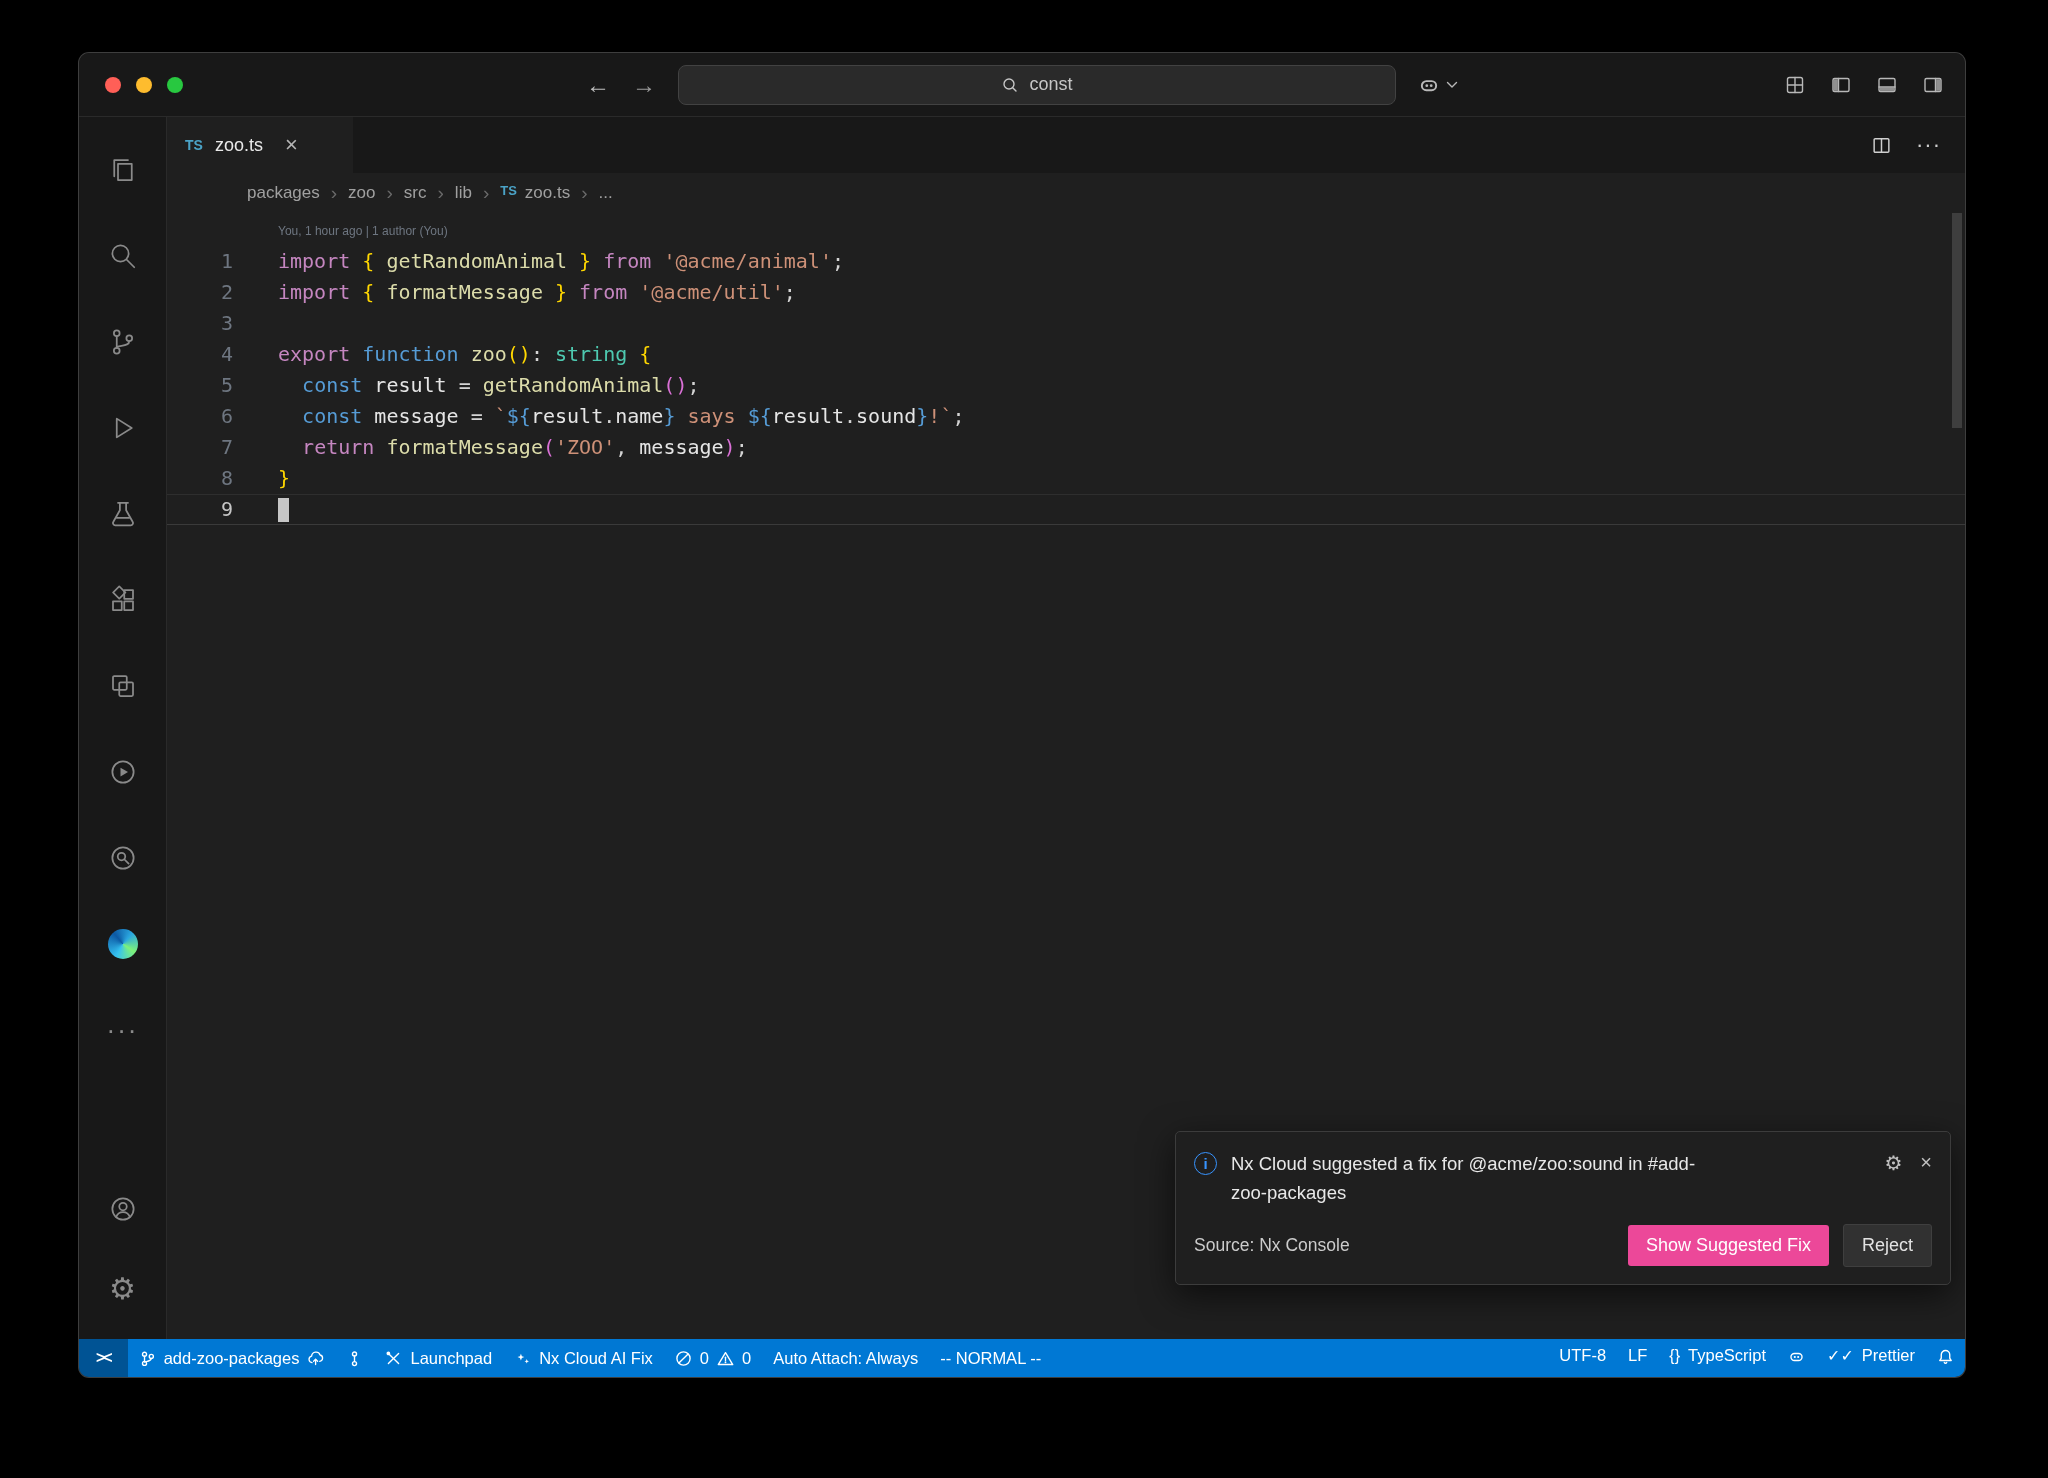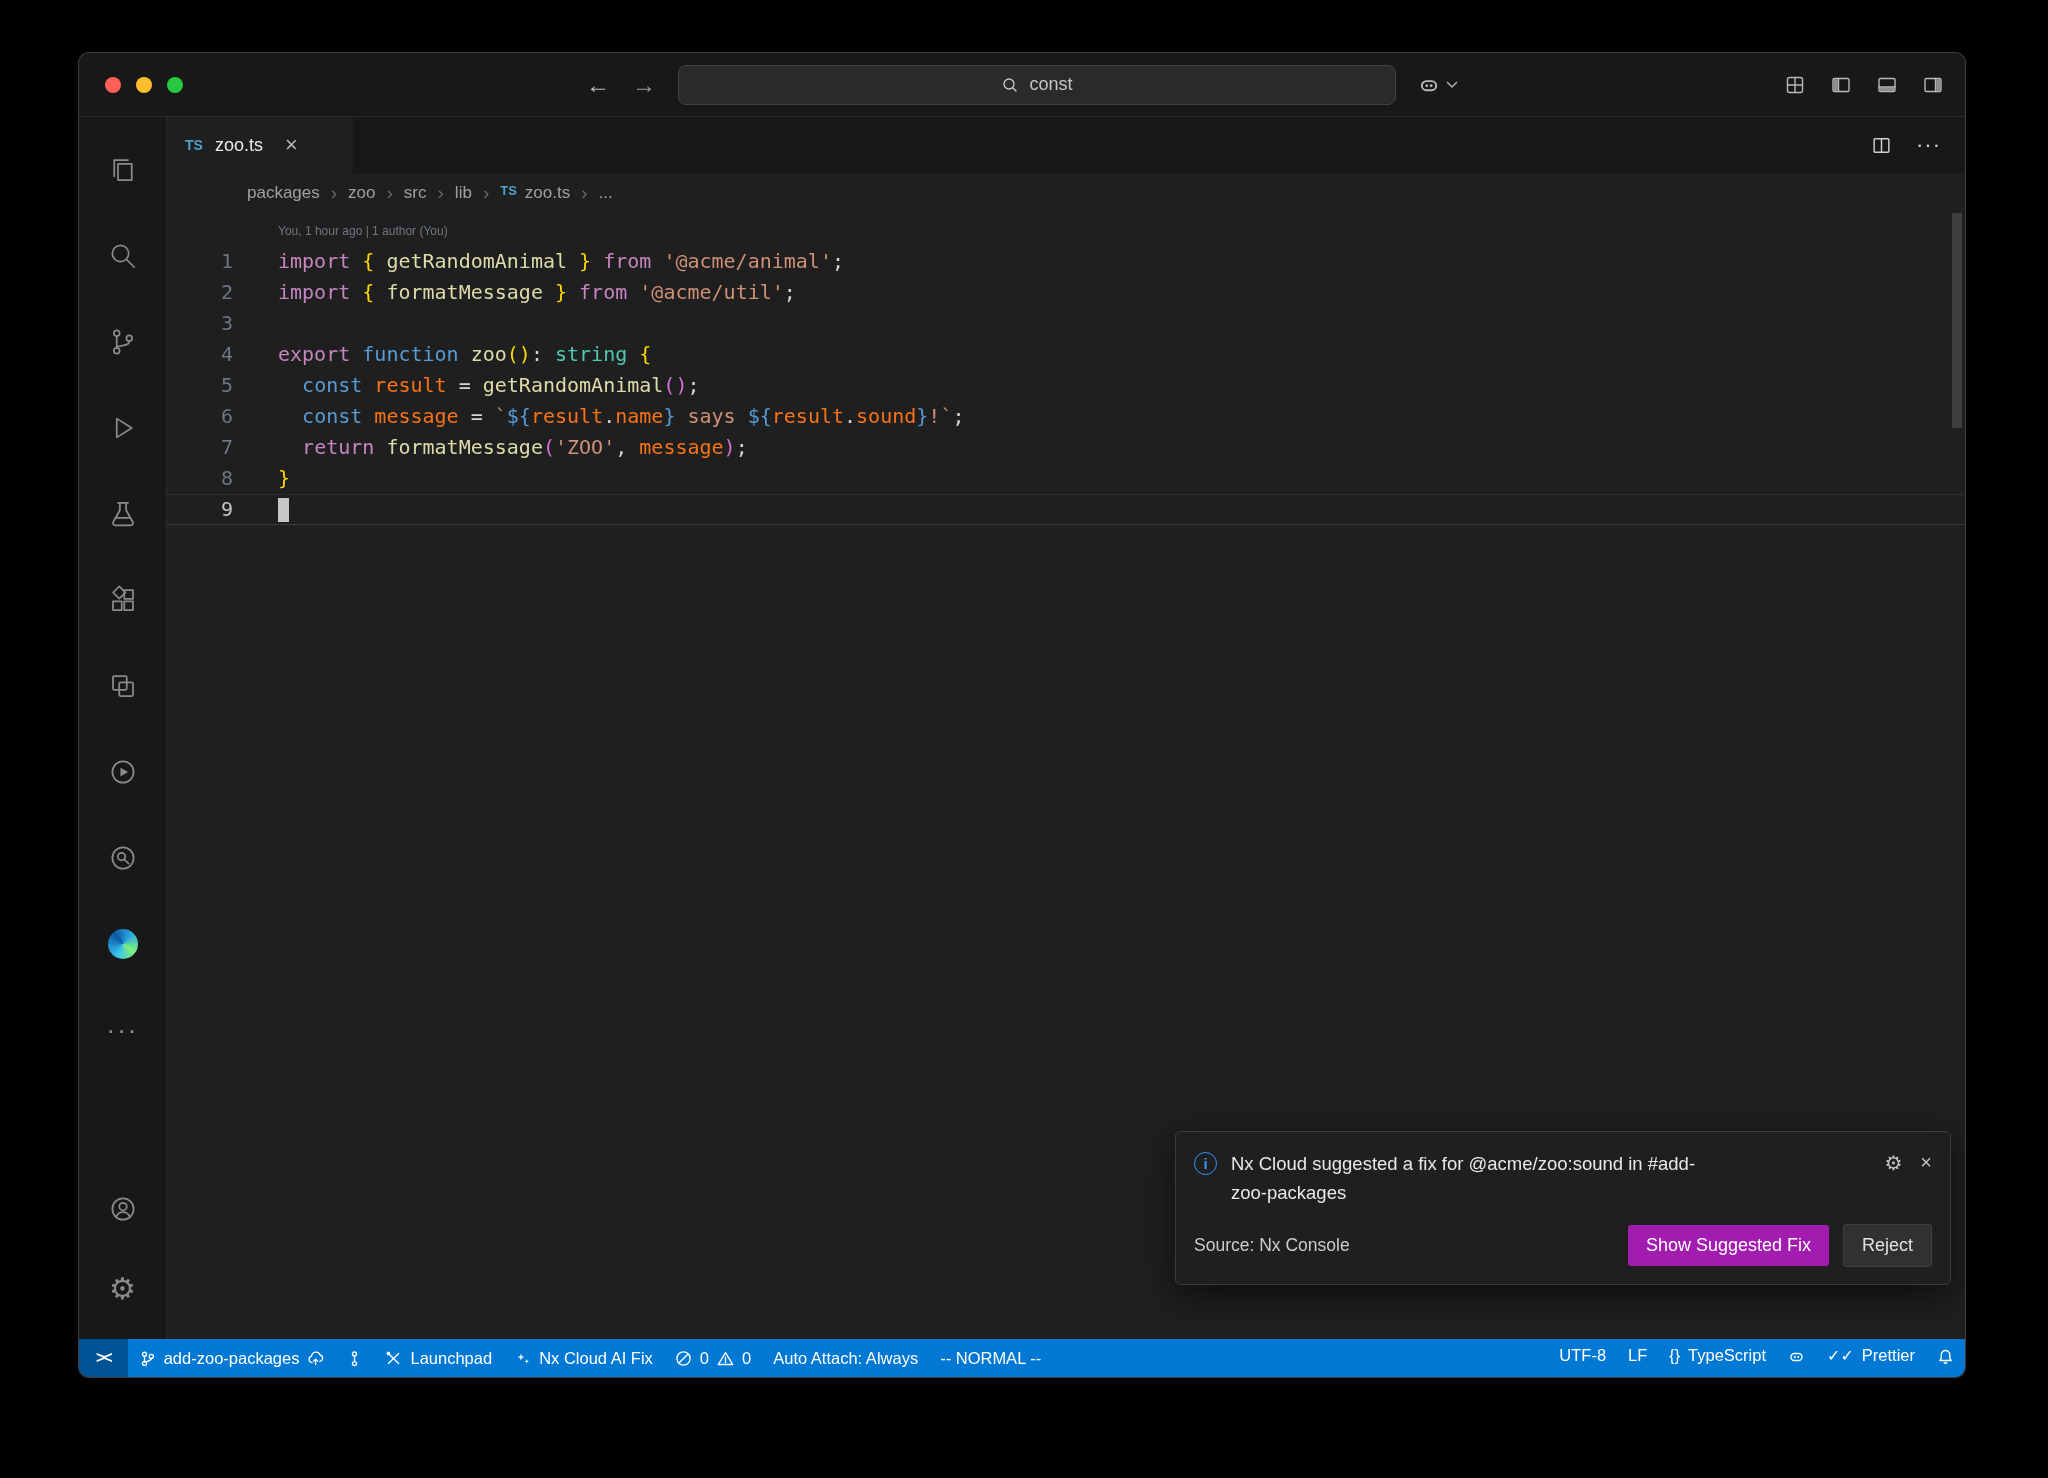--- a/index.html
+++ b/index.html
@@ -70,42 +70,42 @@
   .editor { flex:1; position:relative; padding-top:4px; overflow:hidden;
             font-family:"DejaVu Sans Mono", monospace; font-size:20px; line-height:31px; color:#ccc; }
   .blame { padding-left:111px; height:29px; display:flex; align-items:center;
            color:#6e7681; font-size:12px; font-family:"Liberation Sans", sans-serif; }
   .line { display:flex; height:31px; }
   .ln { flex:0 0 66px; text-align:right; color:#6e7681; }
   .lc { padding-left:45px; white-space:pre; }
   .line.current { box-shadow: inset 0 -1px 0 rgba(255,255,255,.12), inset 0 1px 0 rgba(255,255,255,.07); }
   .line.current .ln { color:#c6c6c6; }
   .cursor { display:inline-block; width:11px; height:24px; background:#c6c6c6; transform:translateY(4px); }
-  .tk-k{color:#C586C0}.tk-s{color:#569CD6}.tk-f{color:#DCDCAA}.tk-v{color:#f97316}
+  .tk-k{color:#C586C0}.tk-s{color:#569CD6}.tk-f{color:#DCDCAA}.tk-v{color:#e5e5e5}
   .tk-t{color:#4EC9B0}.tk-r{color:#CE9178}.tk-p{color:#D4D4D4}.tk-g{color:#FFD700}
   .tk-m{color:#DA70D6}.tk-b{color:#569CD6}
   .scroll-thumb { position:absolute; right:3px; top:0; width:10px; height:215px;
                   background:rgba(121,121,121,.35); }
 
   
   .notification { position:absolute; right:14px; bottom:54px; width:776px; z-index:6;
                   background:#1f1f1f; border:1px solid #3c3c3c; border-radius:5px;
                   box-shadow:0 10px 34px rgba(0,0,0,.6); padding:17px 18px; }
   .notif-row1 { display:flex; gap:14px; align-items:flex-start; }
   .notif-info { flex:0 0 23px; width:23px; height:23px; border-radius:50%;
                 border:1.6px solid #3794ff; color:#3794ff; font-size:15px; font-weight:700;
                 display:flex; align-items:center; justify-content:center; margin-top:3px; }
   .notif-msg { max-width:500px; color:#e8e8e8; font-size:18.5px; line-height:1.6; }
   .notif-actions { margin-left:auto; display:flex; gap:18px; color:#c0c0c0;
                    font-size:20px; align-items:center; margin-top:2px; }
   .notif-row2 { display:flex; align-items:center; margin-top:16px; }
   .notif-source { flex:1; color:#cccccc; font-size:17.5px; }
   .btn { display:inline-flex; align-items:center; justify-content:center;
          font-size:18px; padding:10px 18px; border-radius:3px; border:none; }
-  .btn-primary { background:#a21caf; color:#fff; }
+  .btn-primary { background:#ec4899; color:#fff; }
   .btn-secondary { background:#313131; color:#e2e2e2; border:1px solid #3f3f3f; margin-left:14px; }
 
   
   .statusbar { flex:0 0 38px; background:#0078d4; color:#fff; display:flex;
                align-items:stretch; font-size:16.5px; overflow:hidden; }
   .sb-item { display:flex; align-items:center; gap:8px; padding:12px 11px; white-space:nowrap; }
   .sb-remote { background:rgba(0,0,0,.3); padding:0 17px; font-weight:700;
                letter-spacing:-2px; font-size:16px; }
   .sb-right { margin-left:auto; display:flex; align-items:flex-end; }
   .statusbar svg { width:17px; height:17px; stroke:#fff; fill:none; stroke-width:1.3;

